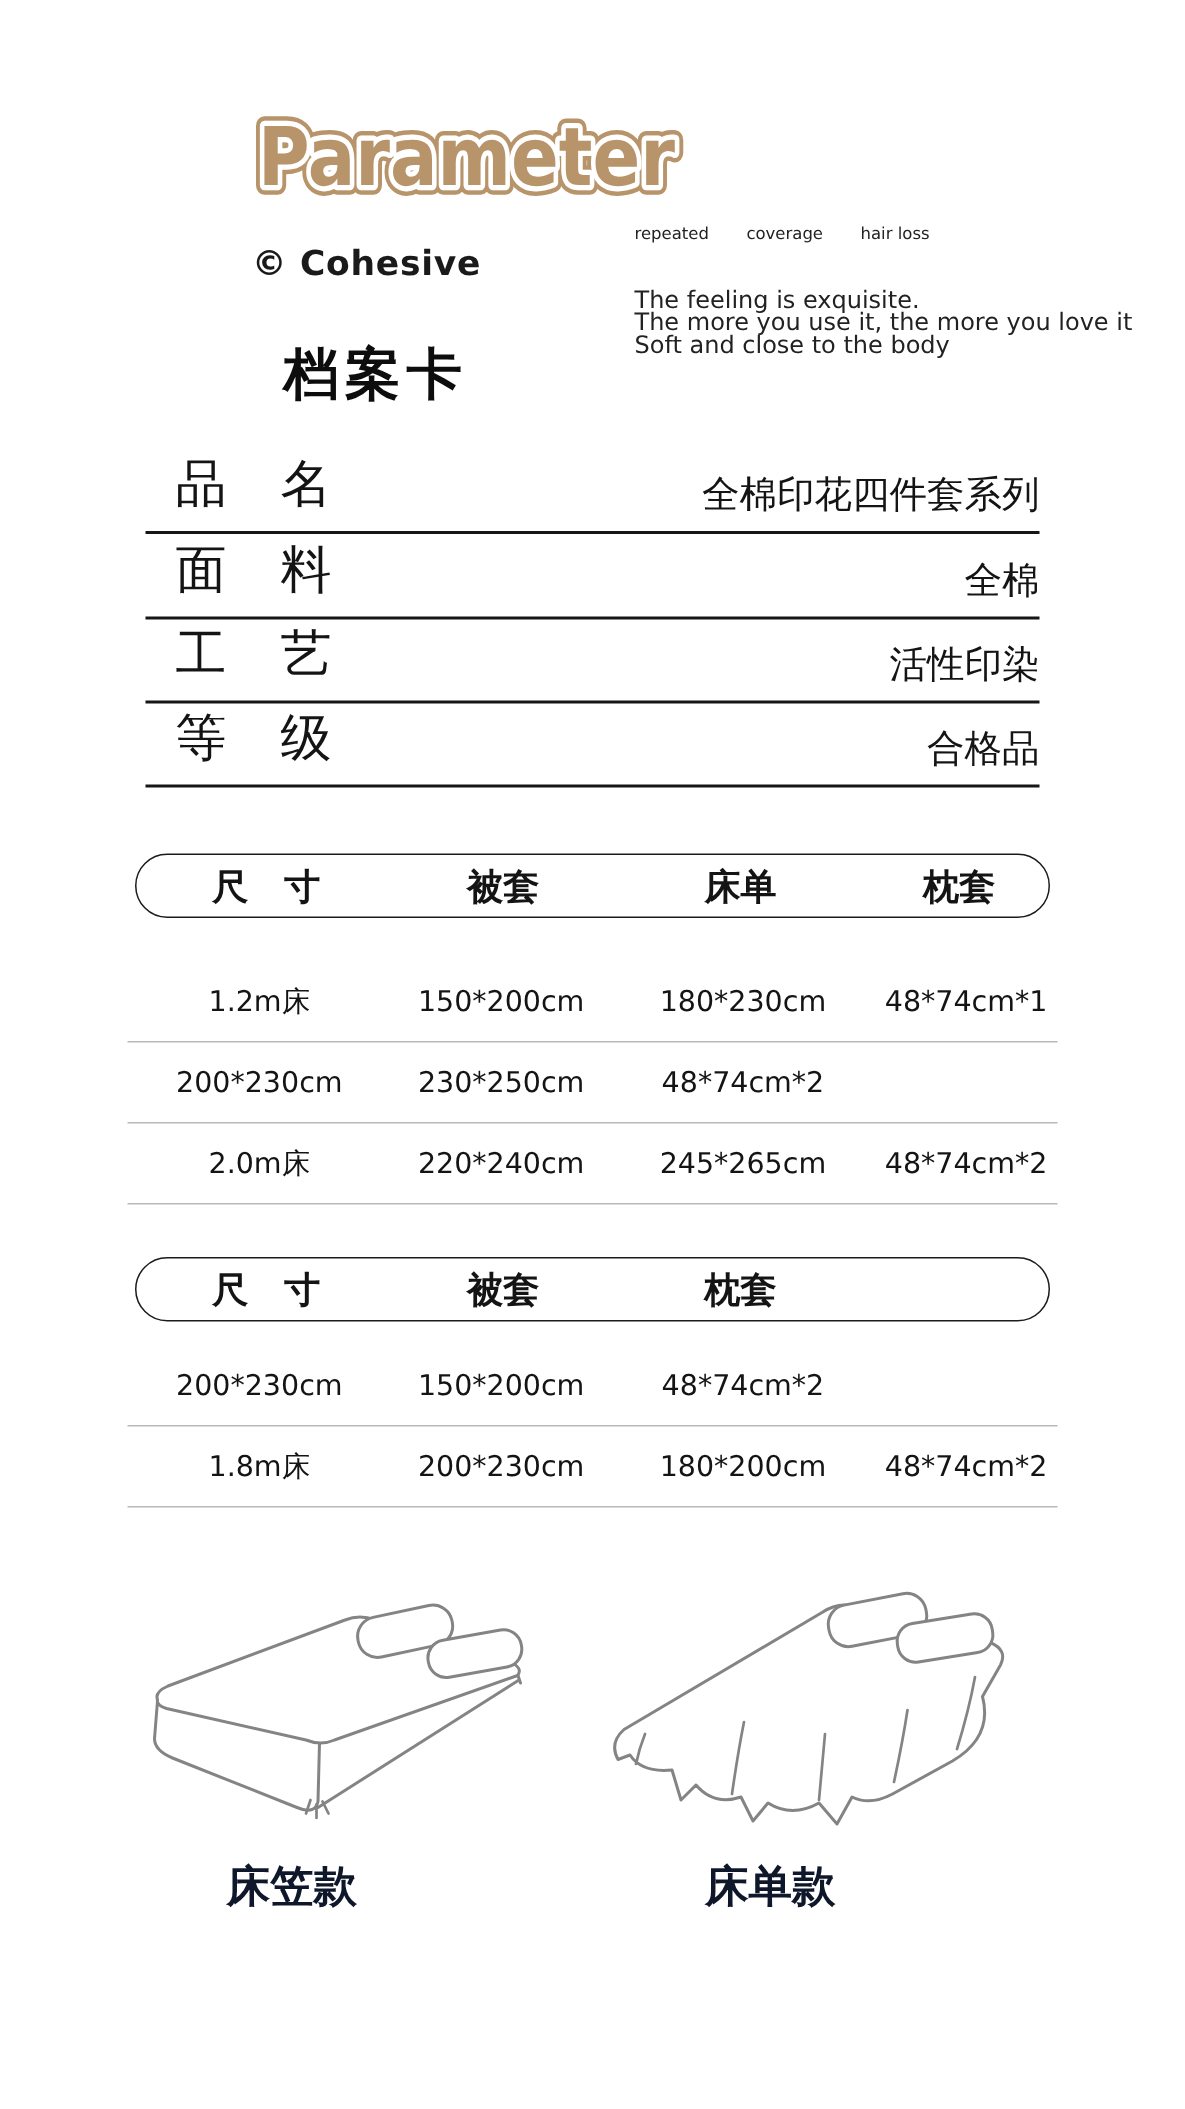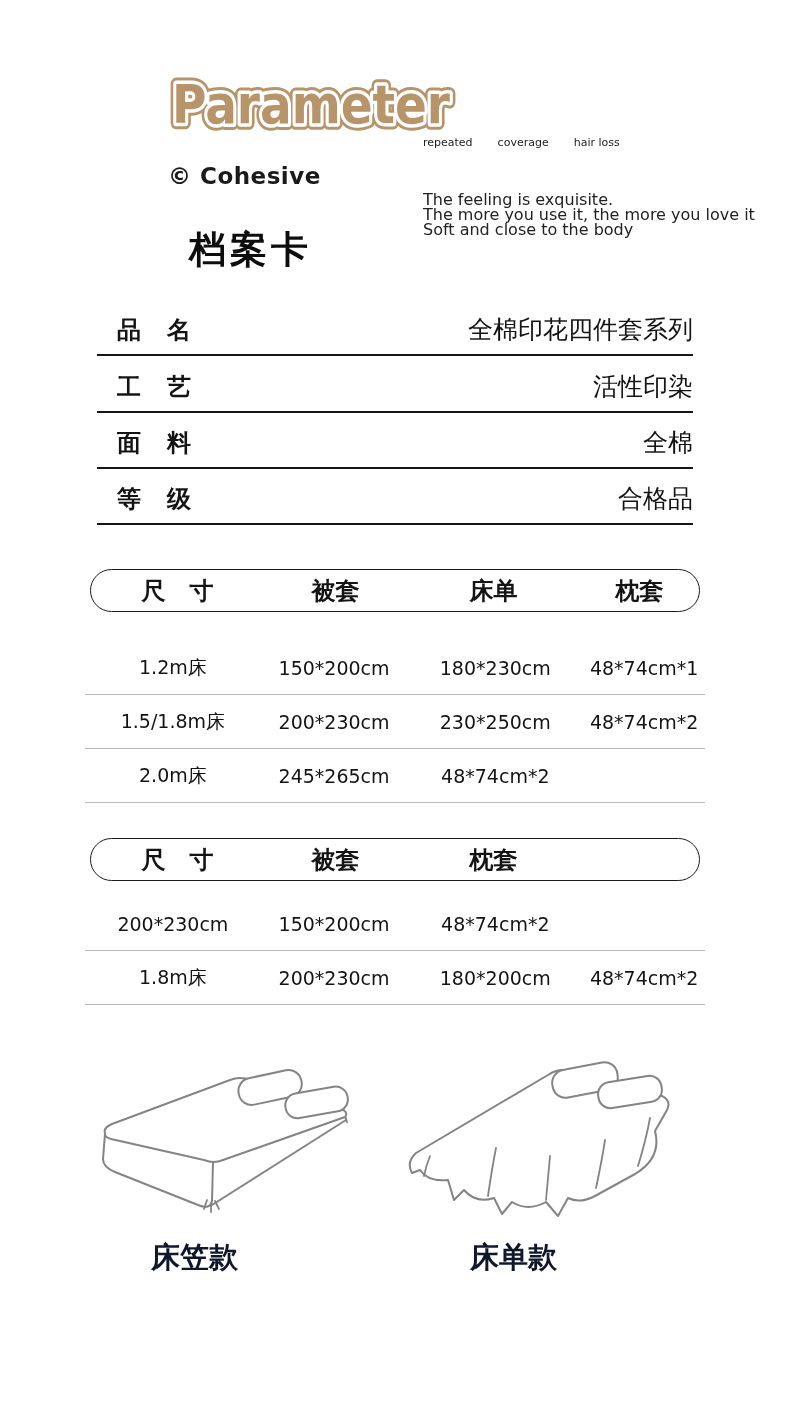--- a/index.html
+++ b/index.html
@@ -6,28 +6,28 @@
   #page{
     position:relative;width:790px;height:1406px;background:#ffffff;overflow:hidden;
     font-family:"DejaVu Sans","Liberation Sans",sans-serif;color:#141414;
   }
   .abs{position:absolute;}
 
   
   #title-svg{left:166px;top:66px;width:300px;height:80px;}
   .brand{left:168px;top:163px;font-size:23px;font-weight:600;letter-spacing:.5px;color:#1a1a1a;}
   .card-label{left:189px;top:194px;font-size:37px;font-weight:700;letter-spacing:4px;color:#0d0d0d;margin-top:31px;}
-  .keywords{left:423px;top:136px;display:flex;gap:25px;font-size:11px;color:#222;align-items:center;}
+  .keywords{left:423px;top:149px;display:flex;gap:25px;font-size:11px;color:#222;align-items:center;}
   .tagline{left:423px;top:192px;font-size:16px;line-height:15px;color:#222;}
 
   
   .info-table{left:97px;top:300px;width:596px;}
   .info-row{height:56.3px;box-sizing:border-box;display:flex;justify-content:space-between;
     align-items:flex-end;padding-bottom:8px;border-bottom:2px solid #161616;}
-  .info-label{font-size:24px;font-weight:700;padding-left:20px;letter-spacing:1px;}
+  .info-label{font-size:34px;font-weight:400;padding-left:20px;letter-spacing:1px;}
   .info-value{font-size:25px;font-weight:400;}
 
   
   .cols{display:grid;grid-template-columns:24% 28% 24% 24%;}
   .cols > span{text-align:center;white-space:nowrap;margin-left:27px;}
   .pill{left:90px;width:610px;height:43px;box-sizing:border-box;border:1.5px solid #1b1b1b;
     border-radius:22px;align-items:center;}
   .pill span{font-size:24px;font-weight:700;}
   #pill-1{top:569px;}
   #pill-2{top:838px;}
@@ -71,26 +71,26 @@
     <div>The more you use it, the more you love it</div>
     <div>Soft and close to the body</div>
   </div>
 
   <div class="abs info-table">
     <div class="info-row">
       <span class="info-label">品　名</span>
       <span class="info-value">全棉印花四件套系列</span>
     </div>
     <div class="info-row">
+      <span class="info-label">面　料</span>
+      <span class="info-value">全棉</span>
+    </div>
+    <div class="info-row">
       <span class="info-label">工　艺</span>
       <span class="info-value">活性印染</span>
-    </div>
-    <div class="info-row">
-      <span class="info-label">面　料</span>
-      <span class="info-value">全棉</span>
     </div>
     <div class="info-row">
       <span class="info-label">等　级</span>
       <span class="info-value">合格品</span>
     </div>
   </div>
 
   <div id="pill-1" class="abs pill cols">
     <span>尺　寸</span>
     <span>被套</span>
@@ -98,27 +98,27 @@
     <span>枕套</span>
   </div>
   <div id="size-rows-1" class="abs size-rows">
     <div class="size-row cols">
       <span>1.2m床</span>
       <span>150*200cm</span>
       <span>180*230cm</span>
       <span>48*74cm*1</span>
     </div>
     <div class="size-row cols">
-      <span>1.5/1.8m床</span>
       <span>200*230cm</span>
       <span>230*250cm</span>
       <span>48*74cm*2</span>
     </div>
     <div class="size-row cols">
       <span>2.0m床</span>
+      <span>220*240cm</span>
       <span>245*265cm</span>
       <span>48*74cm*2</span>
     </div>
   </div>
 
   <div id="pill-2" class="abs pill cols">
     <span>尺　寸</span>
     <span>被套</span>
     <span>枕套</span>
   </div>

